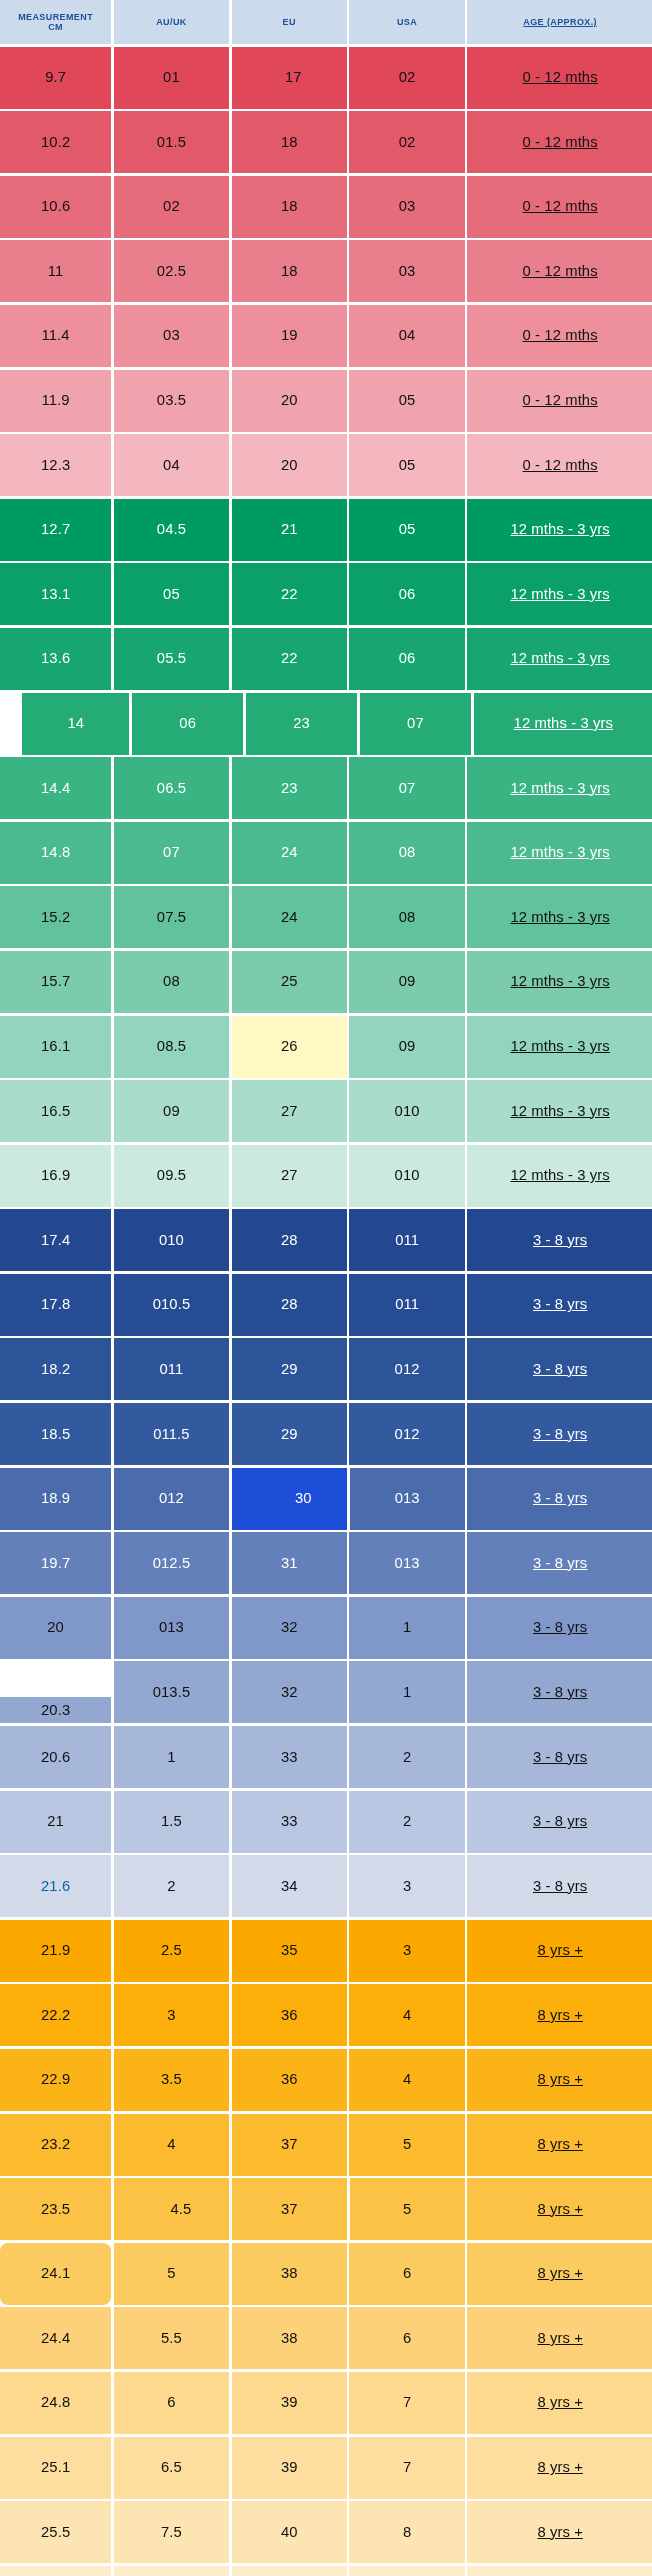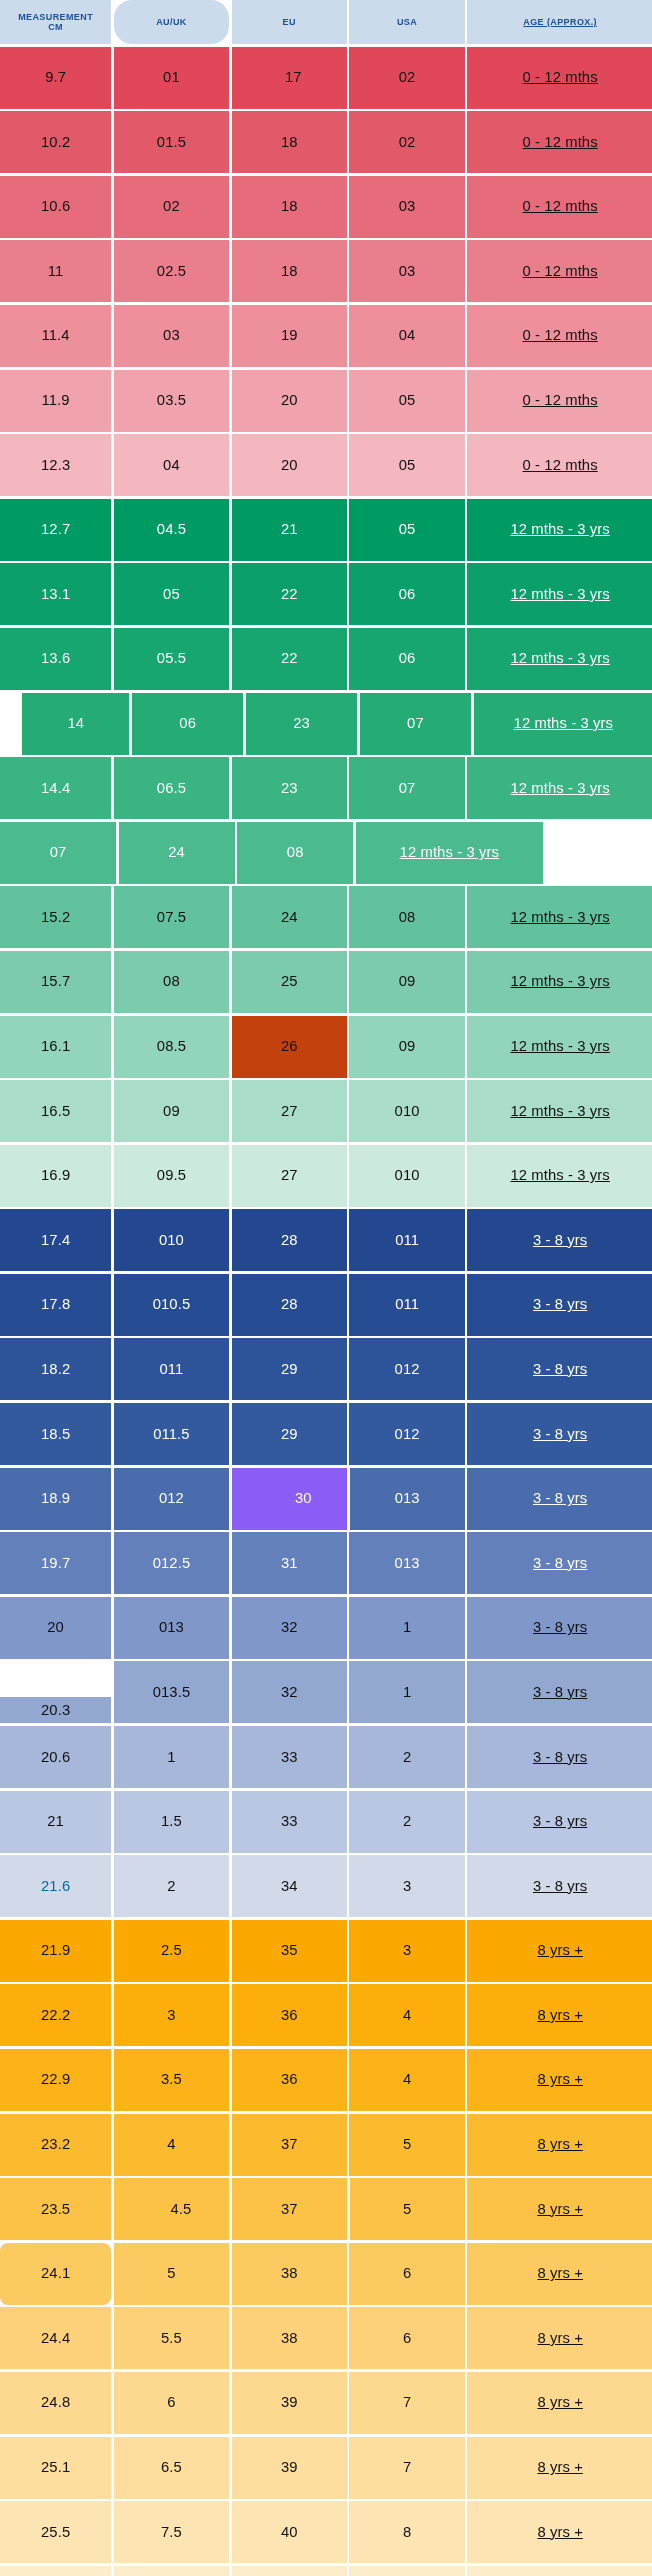--- a/index.html
+++ b/index.html
@@ -48,21 +48,21 @@
     letter-spacing: 0.4px;
   }
 </style>
 </head>
 <body>
 
 <div id="table">
     <div class="row header">
       <div class="cell c0" style="white-space: pre-line;">MEASUREMENT
 CM</div>
-      <div class="cell c1" style="white-space: pre-line; border-radius: 18px;">AU/UK</div>
+      <div class="cell c1" style="white-space: pre-line;">AU/UK</div>
       <div class="cell c2" style="white-space: pre-line;">EU</div>
       <div class="cell c3" style="white-space: pre-line;">USA</div>
       <div class="cell c4" style="white-space: pre-line;">AGE (APPROX.)</div>
     </div>
     <div class="row">
       <div class="cell c0" style="background: rgb(224, 72, 90); color: rgb(17, 17, 17);">9.7</div>
       <div class="cell c1" style="background: rgb(224, 72, 90); color: rgb(17, 17, 17);">01</div>
       <div class="cell c2" style="background: rgb(224, 72, 90); color: rgb(17, 17, 17); padding-left: 8px;">17</div>
       <div class="cell c3" style="background: rgb(224, 72, 90); color: rgb(17, 17, 17);">02</div>
       <div class="cell c4" style="background: rgb(224, 72, 90); color: rgb(17, 17, 17);">0 - 12 mths</div>
@@ -138,20 +138,21 @@
       <div class="cell c4" style="background: rgb(37, 171, 118); color: rgb(255, 255, 255);">12 mths - 3 yrs</div>
     </div>
     <div class="row">
       <div class="cell c0" style="background: rgb(59, 180, 132); color: rgb(255, 255, 255);">14.4</div>
       <div class="cell c1" style="background: rgb(59, 180, 132); color: rgb(255, 255, 255);">06.5</div>
       <div class="cell c2" style="background: rgb(59, 180, 132); color: rgb(255, 255, 255);">23</div>
       <div class="cell c3" style="background: rgb(59, 180, 132); color: rgb(255, 255, 255);">07</div>
       <div class="cell c4" style="background: rgb(59, 180, 132); color: rgb(255, 255, 255);">12 mths - 3 yrs</div>
     </div>
     <div class="row">
+      <div class="cell c0" style="background: rgb(76, 186, 143); color: rgb(255, 255, 255);">14.8</div>
       <div class="cell c1" style="background: rgb(76, 186, 143); color: rgb(255, 255, 255);">07</div>
       <div class="cell c2" style="background: rgb(76, 186, 143); color: rgb(255, 255, 255);">24</div>
       <div class="cell c3" style="background: rgb(76, 186, 143); color: rgb(255, 255, 255);">08</div>
       <div class="cell c4" style="background: rgb(76, 186, 143); color: rgb(255, 255, 255);">12 mths - 3 yrs</div>
     </div>
     <div class="row">
       <div class="cell c0" style="background: rgb(98, 194, 157); color: rgb(17, 17, 17);">15.2</div>
       <div class="cell c1" style="background: rgb(98, 194, 157); color: rgb(17, 17, 17);">07.5</div>
       <div class="cell c2" style="background: rgb(98, 194, 157); color: rgb(17, 17, 17);">24</div>
       <div class="cell c3" style="background: rgb(98, 194, 157); color: rgb(17, 17, 17);">08</div>
@@ -160,21 +161,21 @@
     <div class="row">
       <div class="cell c0" style="background: rgb(124, 203, 173); color: rgb(17, 17, 17);">15.7</div>
       <div class="cell c1" style="background: rgb(124, 203, 173); color: rgb(17, 17, 17);">08</div>
       <div class="cell c2" style="background: rgb(124, 203, 173); color: rgb(17, 17, 17);">25</div>
       <div class="cell c3" style="background: rgb(124, 203, 173); color: rgb(17, 17, 17);">09</div>
       <div class="cell c4" style="background: rgb(124, 203, 173); color: rgb(17, 17, 17);">12 mths - 3 yrs</div>
     </div>
     <div class="row">
       <div class="cell c0" style="background: rgb(146, 212, 188); color: rgb(17, 17, 17);">16.1</div>
       <div class="cell c1" style="background: rgb(146, 212, 188); color: rgb(17, 17, 17);">08.5</div>
-      <div class="cell c2" style="background: #c2410c; color: rgb(17, 17, 17);">26</div>
+      <div class="cell c2" style="background: #fef9c3; color: rgb(17, 17, 17);">26</div>
       <div class="cell c3" style="background: rgb(146, 212, 188); color: rgb(17, 17, 17);">09</div>
       <div class="cell c4" style="background: rgb(146, 212, 188); color: rgb(17, 17, 17);">12 mths - 3 yrs</div>
     </div>
     <div class="row">
       <div class="cell c0" style="background: rgb(169, 221, 202); color: rgb(17, 17, 17);">16.5</div>
       <div class="cell c1" style="background: rgb(169, 221, 202); color: rgb(17, 17, 17);">09</div>
       <div class="cell c2" style="background: rgb(169, 221, 202); color: rgb(17, 17, 17);">27</div>
       <div class="cell c3" style="background: rgb(169, 221, 202); color: rgb(17, 17, 17);">010</div>
       <div class="cell c4" style="background: rgb(169, 221, 202); color: rgb(17, 17, 17);">12 mths - 3 yrs</div>
     </div>
@@ -209,21 +210,21 @@
     <div class="row">
       <div class="cell c0" style="background: rgb(51, 89, 158); color: rgb(255, 255, 255);">18.5</div>
       <div class="cell c1" style="background: rgb(51, 89, 158); color: rgb(255, 255, 255);">011.5</div>
       <div class="cell c2" style="background: rgb(51, 89, 158); color: rgb(255, 255, 255);">29</div>
       <div class="cell c3" style="background: rgb(51, 89, 158); color: rgb(255, 255, 255);">012</div>
       <div class="cell c4" style="background: rgb(51, 89, 158); color: rgb(255, 255, 255);">3 - 8 yrs</div>
     </div>
     <div class="row">
       <div class="cell c0" style="background: rgb(75, 108, 172); color: rgb(255, 255, 255);">18.9</div>
       <div class="cell c1" style="background: rgb(75, 108, 172); color: rgb(255, 255, 255);">012</div>
-      <div class="cell c2" style="background: #8b5cf6; color: rgb(255, 255, 255); padding-left: 28px;">30</div>
+      <div class="cell c2" style="background: #1d4ed8; color: rgb(255, 255, 255); padding-left: 28px;">30</div>
       <div class="cell c3" style="background: rgb(75, 108, 172); color: rgb(255, 255, 255);">013</div>
       <div class="cell c4" style="background: rgb(75, 108, 172); color: rgb(255, 255, 255);">3 - 8 yrs</div>
     </div>
     <div class="row">
       <div class="cell c0" style="background: rgb(100, 128, 187); color: rgb(255, 255, 255);">19.7</div>
       <div class="cell c1" style="background: rgb(100, 128, 187); color: rgb(255, 255, 255);">012.5</div>
       <div class="cell c2" style="background: rgb(100, 128, 187); color: rgb(255, 255, 255);">31</div>
       <div class="cell c3" style="background: rgb(100, 128, 187); color: rgb(255, 255, 255);">013</div>
       <div class="cell c4" style="background: rgb(100, 128, 187); color: rgb(255, 255, 255);">3 - 8 yrs</div>
     </div>

